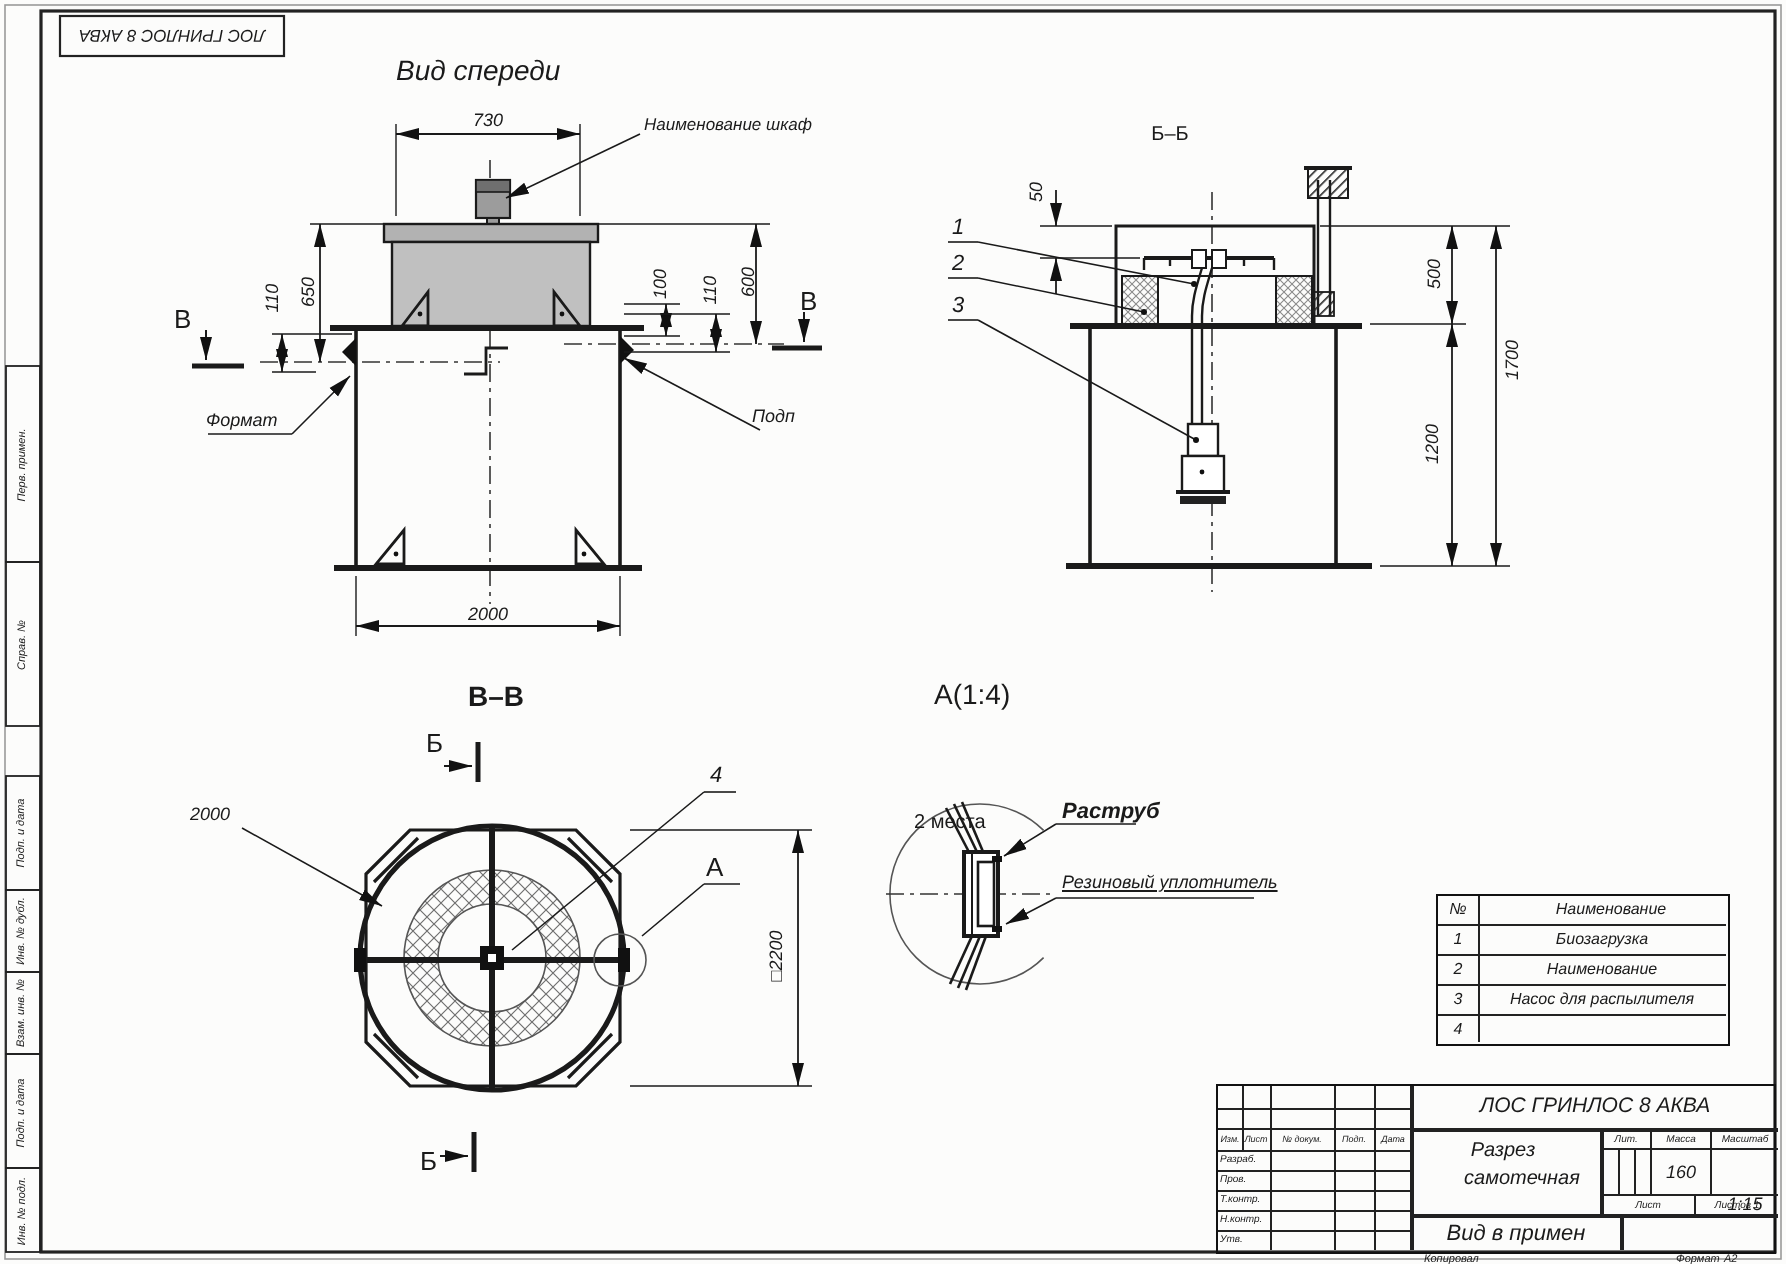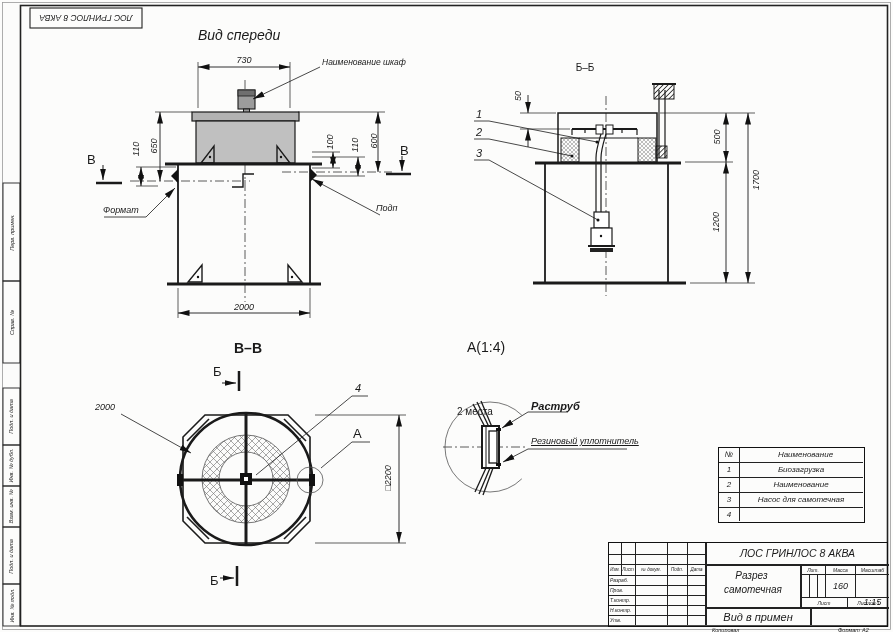--- a/index.html
+++ b/index.html
@@ -308,21 +308,21 @@
     <div class="ln" style="left:0;top:29px;width:144px;height:1px;"></div>
     <div class="ln" style="left:0;top:44px;width:144px;height:1px;"></div>
     <div class="ln" style="left:0;top:59px;width:144px;height:1px;"></div>
     <div class="cell ctr" style="left:0;top:0;width:20px;height:14px;line-height:14px;">№</div>
     <div class="cell ctr" style="left:20px;top:0;width:133px;height:14px;line-height:14px;">Наименование</div>
     <div class="cell ctr" style="left:0;top:15px;width:20px;height:14px;line-height:14px;">1</div>
     <div class="cell ctr" style="left:20px;top:15px;width:124px;height:14px;line-height:14px;">Биозагрузка</div>
     <div class="cell ctr" style="left:0;top:30px;width:20px;height:14px;line-height:14px;">2</div>
     <div class="cell ctr" style="left:20px;top:30px;width:124px;height:14px;line-height:14px;">Наименование</div>
     <div class="cell ctr" style="left:0;top:45px;width:20px;height:14px;line-height:14px;">3</div>
-    <div class="cell ctr" style="left:20px;top:45px;width:124px;height:14px;line-height:14px;">Насос для самотечная</div>
+    <div class="cell ctr" style="left:20px;top:45px;width:124px;height:14px;line-height:14px;">Насос для распылителя</div>
     <div class="cell ctr" style="left:0;top:60px;width:20px;height:13px;line-height:13px;">4</div>
     <div class="cell ctr" style="left:20px;top:60px;width:124px;height:13px;line-height:13px;"></div>
   </div>
 
   <div class="tb" style="left:608px;top:542px;width:280px;height:85px;border:1.8px solid #111;">
 
     <div class="ln" style="left:12px;top:0;width:1px;height:32px;"></div>
     <div class="ln" style="left:26px;top:0;width:1px;height:82px;"></div>
     <div class="ln" style="left:58px;top:0;width:1px;height:82px;"></div>
     <div class="ln" style="left:78px;top:0;width:1px;height:82px;"></div>
@@ -341,21 +341,21 @@
     <div class="ln" style="left:192px;top:31px;width:88px;height:1px;"></div>
     <div class="ln" style="left:192px;top:54px;width:88px;height:1px;"></div>
     <div class="ln" style="left:216px;top:22px;width:1px;height:33px;"></div>
     <div class="ln" style="left:246px;top:22px;width:1px;height:33px;"></div>
     <div class="ln" style="left:200px;top:32px;width:1px;height:22px;"></div>
     <div class="ln" style="left:208px;top:32px;width:1px;height:22px;"></div>
     <div class="ln" style="left:238px;top:55px;width:1px;height:10px;"></div>
 
     <div class="cell it ctr" style="left:97px;top:0;width:183px;height:21px;line-height:21px;font-size:10.5px;">ЛОС ГРИНЛОС 8 АКВА</div>
     <div class="cell it ctr" style="left:97px;top:26px;width:91px;height:14px;line-height:14px;font-size:10px;">Разрез</div>
-    <div class="cell it ctr" style="left:97px;top:40px;width:94px;height:14px;line-height:14px;font-size:10px;">самотечная</div>
+    <div class="cell it ctr" style="left:97px;top:40px;width:110px;height:14px;line-height:14px;font-size:10px;">самотечная</div>
     <div class="cell it ctr" style="left:97px;top:66px;width:104px;height:16px;line-height:16px;font-size:11px;">Вид в примен</div>
     <div class="cell it ctr" style="left:192px;top:23px;width:24px;height:8px;line-height:8px;font-size:5px;">Лит.</div>
     <div class="cell it ctr" style="left:217px;top:23px;width:29px;height:8px;line-height:8px;font-size:5px;">Масса</div>
     <div class="cell it ctr" style="left:247px;top:23px;width:33px;height:8px;line-height:8px;font-size:5px;">Масштаб</div>
     <div class="cell it ctr" style="left:217px;top:32px;width:29px;height:22px;line-height:22px;font-size:9px;">160</div>
     <div class="cell it ctr" style="left:247px;top:48px;width:33px;height:22px;line-height:22px;font-size:9px;">1:15</div>
     <div class="cell it ctr" style="left:192px;top:56px;width:46px;height:8px;line-height:8px;font-size:5px;">Лист</div>
     <div class="cell it ctr" style="left:239px;top:56px;width:41px;height:8px;line-height:8px;font-size:5px;">
       <span>Листов</span>
       <span>1</span>

